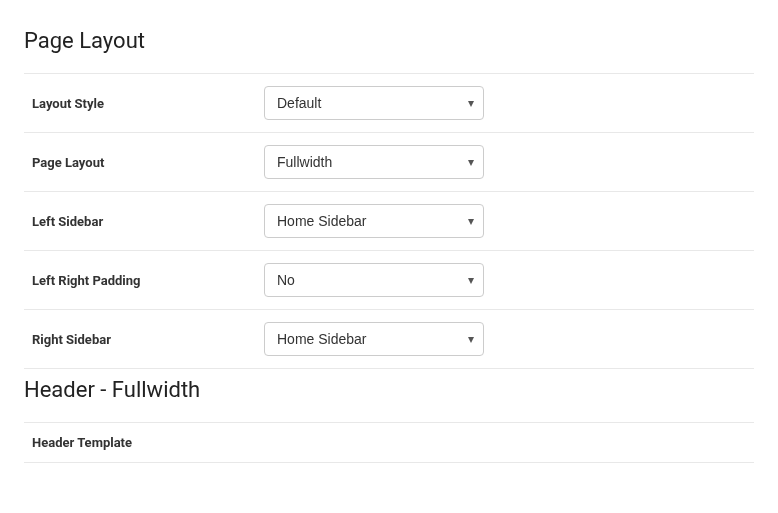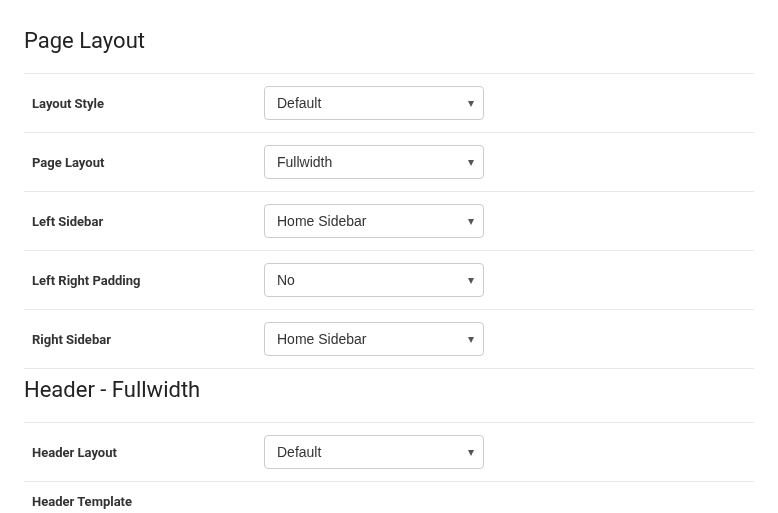--- a/index.html
+++ b/index.html
@@ -112,21 +112,17 @@
         <td><div class="select-wrapper"><select><option value="Home Sidebar">Home Sidebar</option><option value="Blog Sidebar">Blog Sidebar</option><option value="None">None</option></select><span class="select-arrow">▾</span></div></td>
       </tr>
     </tbody>
 </table>
 
 <h2 class="section-title">Header - Fullwidth</h2>
 
 <table class="form-table">
   <tbody id="header-breadcrumb-rows">
       <tr>
-        <td>Header Layout</td>
-        <td><div class="select-wrapper"><select><option value="Default">Default</option><option value="Layout 1">Layout 1</option><option value="Layout 2">Layout 2</option></select><span class="select-arrow">▾</span></div></td>
-      </tr>
-      <tr>
         <td>Header Template</td>
         <td></td>
       </tr>
     </tbody>
 </table>
 
 </body></html>

